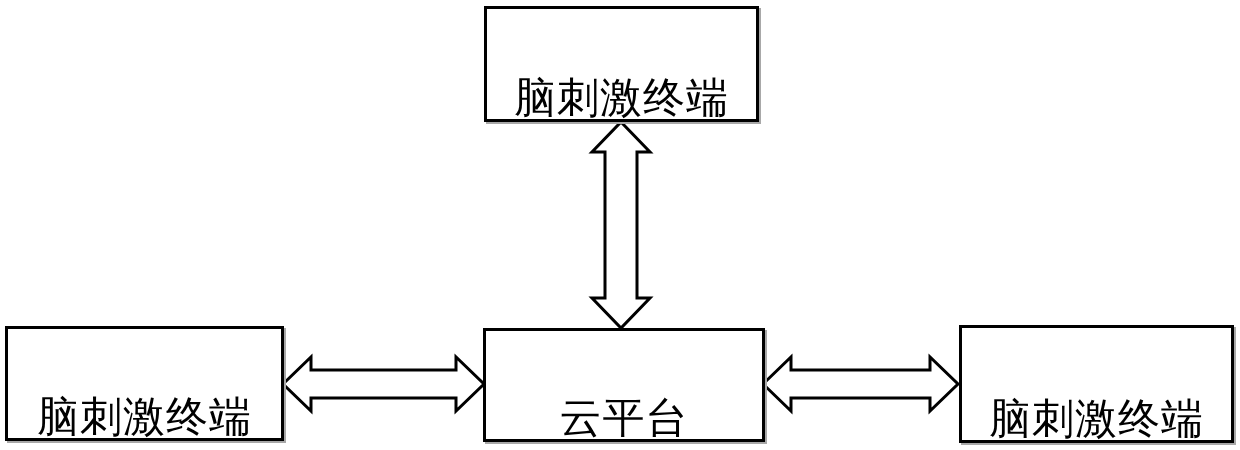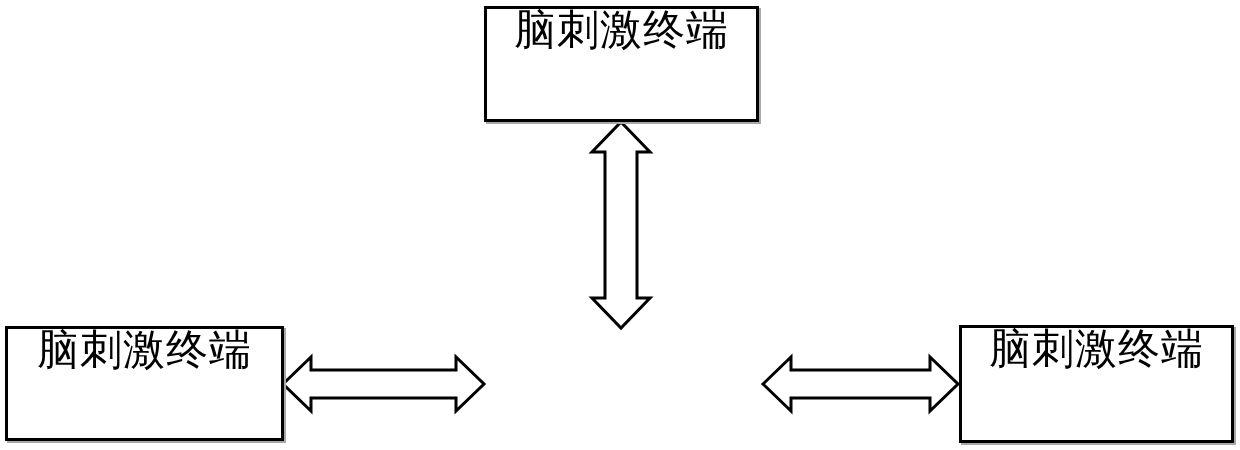--- a/index.html
+++ b/index.html
@@ -17,21 +17,21 @@
     background: #ffffff;
     font-family: "Liberation Serif", "DejaVu Serif", serif;
   }
   .node-box {
     position: absolute;
     box-sizing: border-box;
     border: 3px solid #000000;
     background: #ffffff;
     box-shadow: 2px 2px 0 #a8a8a8;
     display: flex;
-    align-items: flex-start;
+    align-items: flex-end;
     justify-content: center;
   }
   .node-label {
     font-size: 42px;
     color: #000000;
     line-height: 1;
     white-space: nowrap;
     letter-spacing: 1px;
   }
   .box-top    { left: 484px; top: 6px;   width: 275px; height: 116px; }
@@ -65,18 +65,21 @@
   </svg>
 
   <div class="node-box box-top">
     <span class="node-label">脑刺激终端</span>
   </div>
 
   <div class="node-box box-left">
     <span class="node-label">脑刺激终端</span>
   </div>
 
+  <div class="node-box box-center">
+    <span class="node-label">云平台</span>
+  </div>
 
   <div class="node-box box-right">
     <span class="node-label">脑刺激终端</span>
   </div>
 
 </div>
 
 </body></html>

